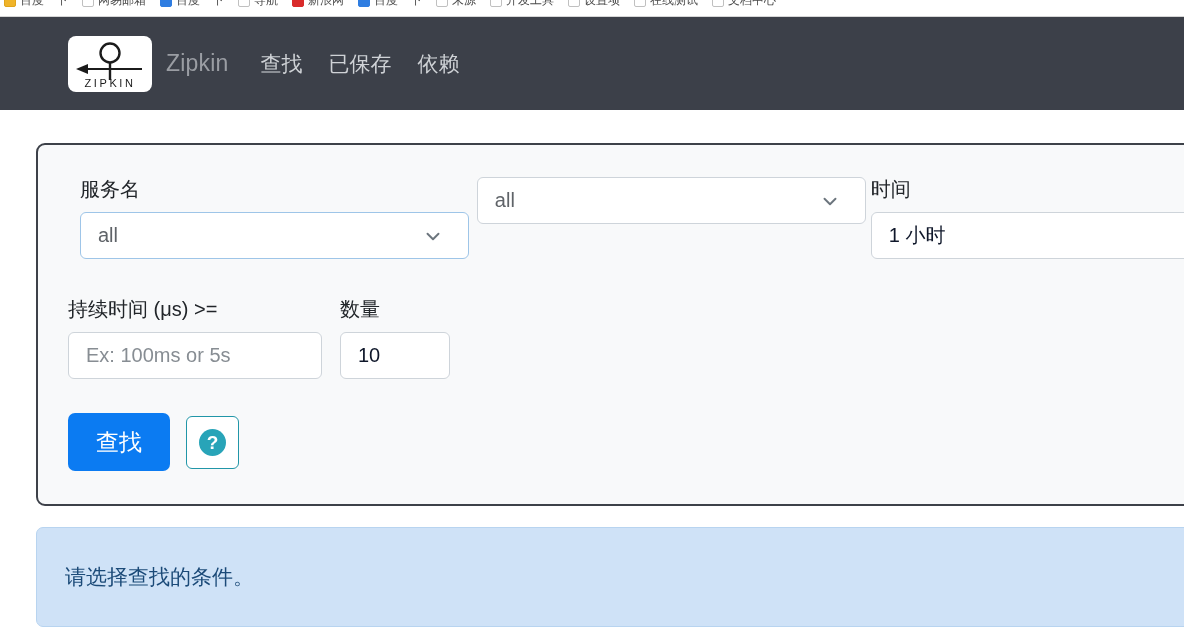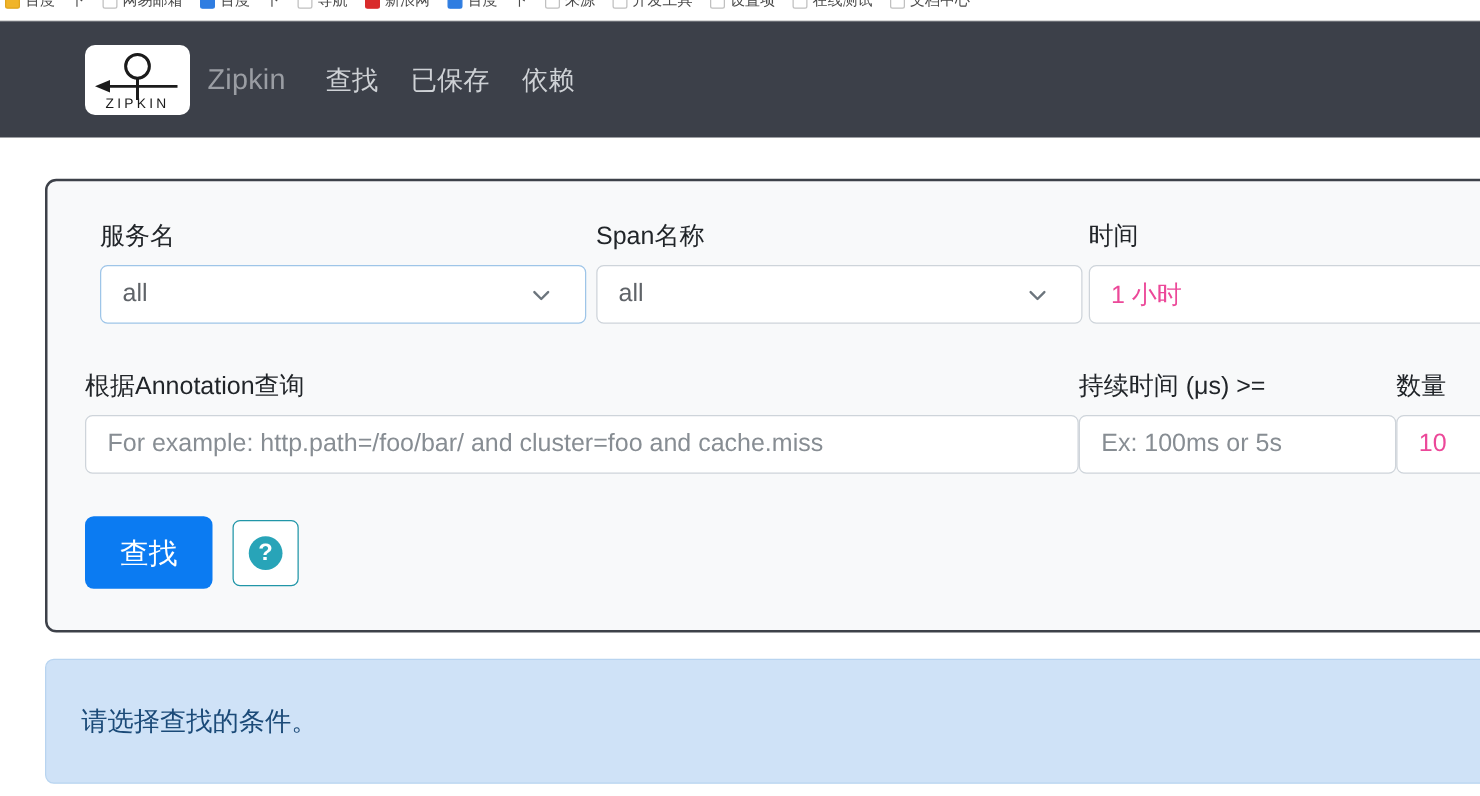--- a/index.html
+++ b/index.html
@@ -160,21 +160,21 @@
     color: #5f6368;
     position: relative;
     cursor: pointer;
   }
   .control.focused { border: 1px solid #9ec5e8; }
   .control.wide-service { width: 389px; }
   .control.wide-span    { width: 389px; }
   .control.wide-time    { width: 324px; }
 
   .ctrl-value { flex: 1 1 auto; white-space: nowrap; overflow: hidden; }
-  .ctrl-value.dark { color: #ec4899; }
+  .ctrl-value.dark { color: #0f172a; }
 
   .chevron {
     width: 22px; height: 22px;
     flex: 0 0 auto;
     display: block;
   }
 
   
   .row-two {
     display: flex;
@@ -348,46 +348,39 @@
         <div class="field-label">服务名</div>
         <div class="control focused wide-service">
           <span class="ctrl-value">all</span>
           <svg class="chevron" viewBox="0 0 24 24">
             <path d="M6 9.5 L12 15.5 L18 9.5" fill="none" stroke="#6c757d" stroke-width="2.1" stroke-linecap="round" stroke-linejoin="round"></path>
           </svg>
         </div>
       </div>
 
       <div class="col-span">
-        <div class="field-label">Span名称</div>
         <div class="control wide-span">
           <span class="ctrl-value">all</span>
           <svg class="chevron" viewBox="0 0 24 24">
             <path d="M6 9.5 L12 15.5 L18 9.5" fill="none" stroke="#6c757d" stroke-width="2.1" stroke-linecap="round" stroke-linejoin="round"></path>
           </svg>
         </div>
       </div>
 
       <div class="col-time">
         <div class="field-label">时间</div>
         <div class="control wide-time">
           <span class="ctrl-value dark">1 小时</span>
         </div>
       </div>
 
     </div>
 
     <div class="row-two">
 
-      <div class="col-annotation">
-        <div class="field-label">根据Annotation查询</div>
-        <div class="control wide-annotation">
-          <span class="ctrl-value placeholder">For example: http.path=/foo/bar/ and cluster=foo and cache.miss</span>
-        </div>
-      </div>
 
       <div class="col-duration">
         <div class="field-label">持续时间 (μs) &gt;=</div>
         <div class="control wide-duration">
           <span class="ctrl-value placeholder">Ex: 100ms or 5s</span>
         </div>
       </div>
 
       <div class="col-limit">
         <div class="field-label">数量</div>

